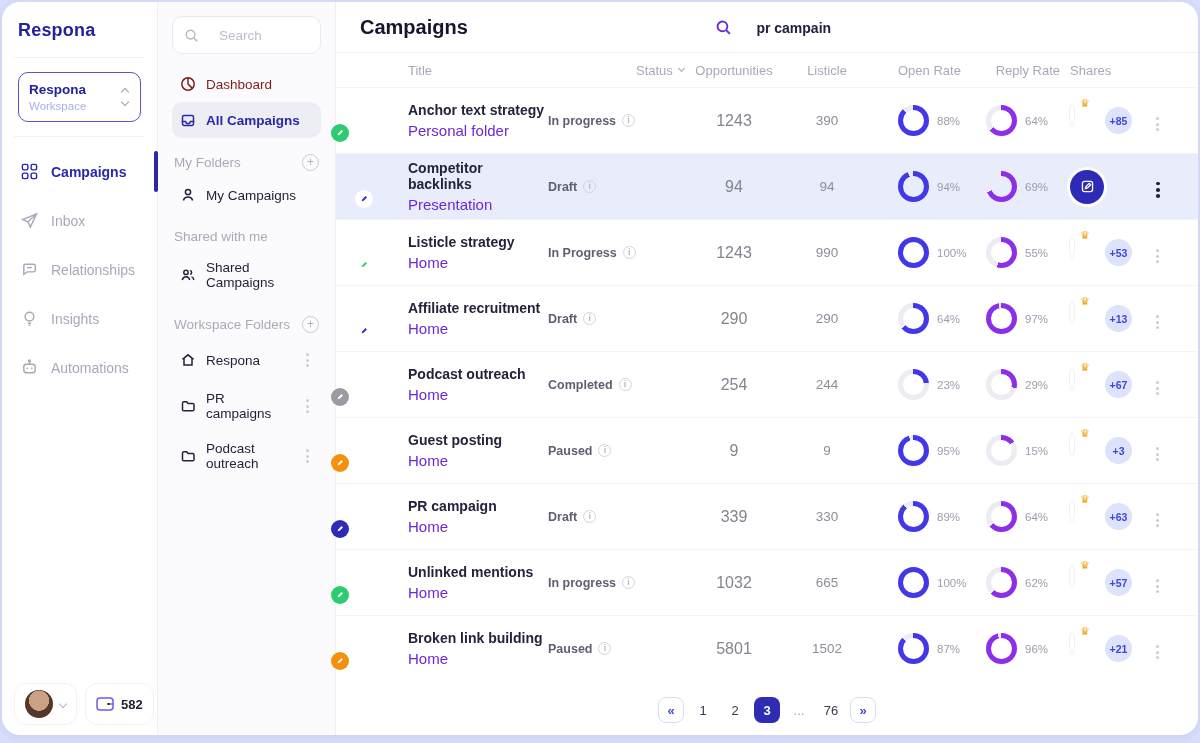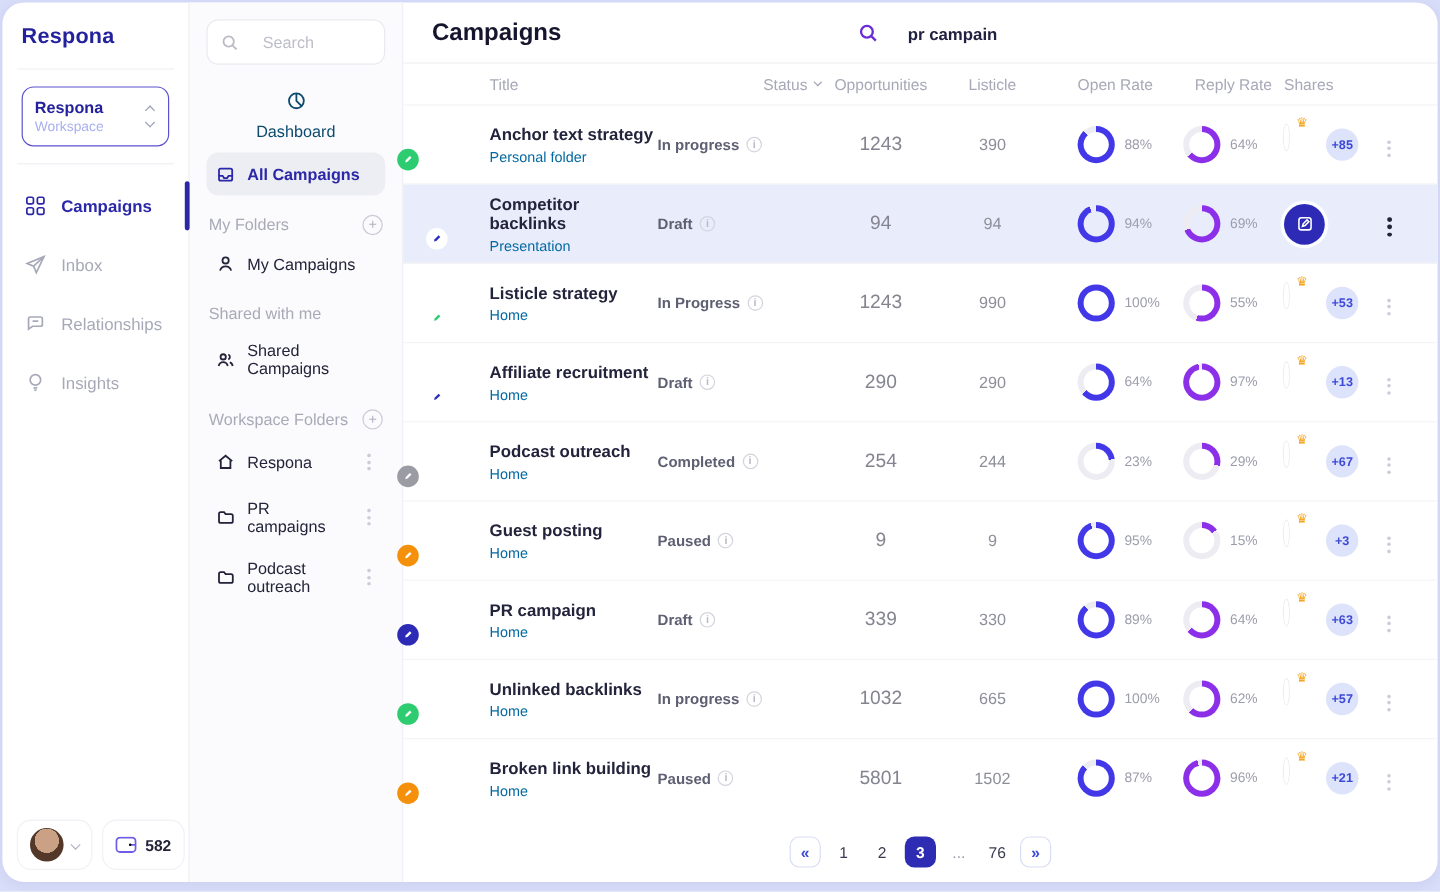--- a/index.html
+++ b/index.html
@@ -30,21 +30,21 @@
   .credits { font-size:13px; font-weight:700; color:#232338; }
 
   
   .sb2 { width:178px; background:#fbfbfd; border-right:1px solid #efeff4; padding:14px 14px 12px; flex:none; font-size:13.5px; }
   .search-box { height:38px; background:#fff; border:1.5px solid #e9e9f0; border-radius:10px; display:flex; align-items:center; gap:20px; padding:0 11px; }
   .search-box svg { width:15px; height:15px; stroke:#b9bac6; fill:none; stroke-width:1.6; flex:none; }
   .search-box input { border:0; outline:0; width:100%; font-size:13.5px; color:#555; background:transparent; font-family:inherit; }
   .search-box input::placeholder { color:#bcbdc9; }
   .sb2-item { display:flex; align-items:center; gap:10px; padding:10px 8px; color:#23233a; border-radius:10px; cursor:pointer; }
   .sb2-item svg { width:16px; height:16px; stroke:currentColor; fill:none; stroke-width:1.5; flex:none; }
-  .sb2-item.dim { color:#0c4a6e;flex-direction:column; }
+  .sb2-item.dim { color:#7f1d1d; }
   .sb2-item.active { background:#ededf4; color:#2b28a8; font-weight:700; }
   .sb2-item .label { flex:1; }
   .sb2-head { display:flex; align-items:center; justify-content:space-between; color:#a9aab8; margin:16px 2px 6px; }
   .add-circle { width:17px; height:17px; border:1.3px solid #c9cad6; border-radius:50%; color:#b0b1bf; font-size:12px; line-height:14px; text-align:center; cursor:pointer; }
   .kebab { display:inline-flex; flex-direction:column; gap:2.5px; padding:4px; cursor:pointer; }
   .kebab i { width:3px; height:3px; border-radius:50%; background:#cbccd7; }
   .kebab.dark i { width:3.6px; height:3.6px; background:#23233c; gap:3px; }
 
   
   .main { flex:1; display:flex; flex-direction:column; min-width:0; }
@@ -73,21 +73,21 @@
   .toggle .knob svg { width:9px; height:9px; }
   .toggle.on .knob { right:3px; } .toggle.off .knob { left:3px; }
   .tg-green-on  { background:#c4f0d6; } .tg-green-on .knob { background:#2ecc71; color:#fff; }
   .tg-green-off { background:#d5f4e2; } .tg-green-off .knob { background:#fff; color:#2ecc71; }
   .tg-indigo-off{ background:#dde1f8; } .tg-indigo-off .knob { background:#fff; color:#2d2bc0; }
   .tg-indigo-on { background:#d2d8f7; } .tg-indigo-on .knob { background:#2d2bb5; color:#fff; }
   .tg-gray-on   { background:#e9e9ec; } .tg-gray-on .knob { background:#9b9ba4; color:#fff; }
   .tg-orange-on { background:#fce4c4; } .tg-orange-on .knob { background:#f5900c; color:#fff; }
 
   .title-cell .t { font-size:14px; font-weight:700; color:#23233c; }
-  .title-cell .s { font-size:12px; color:#0369a1; margin-top:4px; }
+  .title-cell .s { font-size:15px; color:#6d28d9; margin-top:4px; }
 
   .status-cell { font-size:12.5px; color:#5e5f72; }
   .status-top { display:flex; align-items:flex-start; gap:6px; font-weight:600; }
   .info { width:13px; height:13px; border:1px solid #d3d4dd; border-radius:50%; color:#b9bac6; font-size:9px; line-height:11px; text-align:center; font-style:normal; flex:none; }
   .pbar { width:88px; height:5px; border-radius:3px; margin-top:8px; overflow:hidden; }
   .pbar i { display:block; height:100%; border-radius:3px; }
 
   .num { font-size:16px; color:#83848f; }
   .num2 { font-size:13.5px; color:#8d8e99; }
 
@@ -157,20 +157,30 @@
           </svg>
         <span>Relationships</span>
       </div>
       <div class="nav-item">
         <svg viewBox="0 0 20 20">
             <circle cx="10" cy="8" r="4.6"></circle>
             <path d="M8.4 15h3.2M9 17h2"></path>
           </svg>
         <span>Insights</span>
       </div>
+      <div class="nav-item">
+        <svg viewBox="0 0 20 20">
+            <rect x="4" y="6.5" width="12" height="9" rx="2.5"></rect>
+            <path d="M10 4v2.5"></path>
+            <circle cx="10" cy="3" r="1"></circle>
+            <circle cx="7.6" cy="10.8" r=".9" fill="currentColor" stroke="none"></circle>
+            <circle cx="12.4" cy="10.8" r=".9" fill="currentColor" stroke="none"></circle>
+          </svg>
+        <span>Automations</span>
+      </div>
     </nav>
 
     <div class="sb1-bottom">
       <div class="chip">
         <span class="me-avatar"></span>
         <i class="chev"></i>
       </div>
       <div class="chip">
         <svg class="wallet-ic" viewBox="0 0 18 14">
             <rect x="1" y="1" width="16" height="12" rx="3"></rect>
@@ -629,21 +639,21 @@
     <span>
       <span class="toggle tg-green-on on">
         <span class="knob">
           <svg viewBox="0 0 16 16">
                   <path d="M3 13l.9-3.4L9.8 3.7l2.5 2.5-5.9 5.9L3 13z" fill="currentColor"></path>
                 </svg>
         </span>
       </span>
     </span>
     <span class="title-cell">
-      <div class="t">Unlinked backlinks</div>
+      <div class="t">Unlinked mentions</div>
       <div class="s">Home</div>
     </span>
     <span class="status-cell">
       <span class="status-top">
         <span>In progress</span>
         <i class="info">i</i>
       </span>
       <span class="pbar" style="background: rgb(217, 244, 228);"><i style="width: 55%; background: rgb(46, 204, 113);"></i></span>
     </span>
     <span class="tc num">1032</span>

